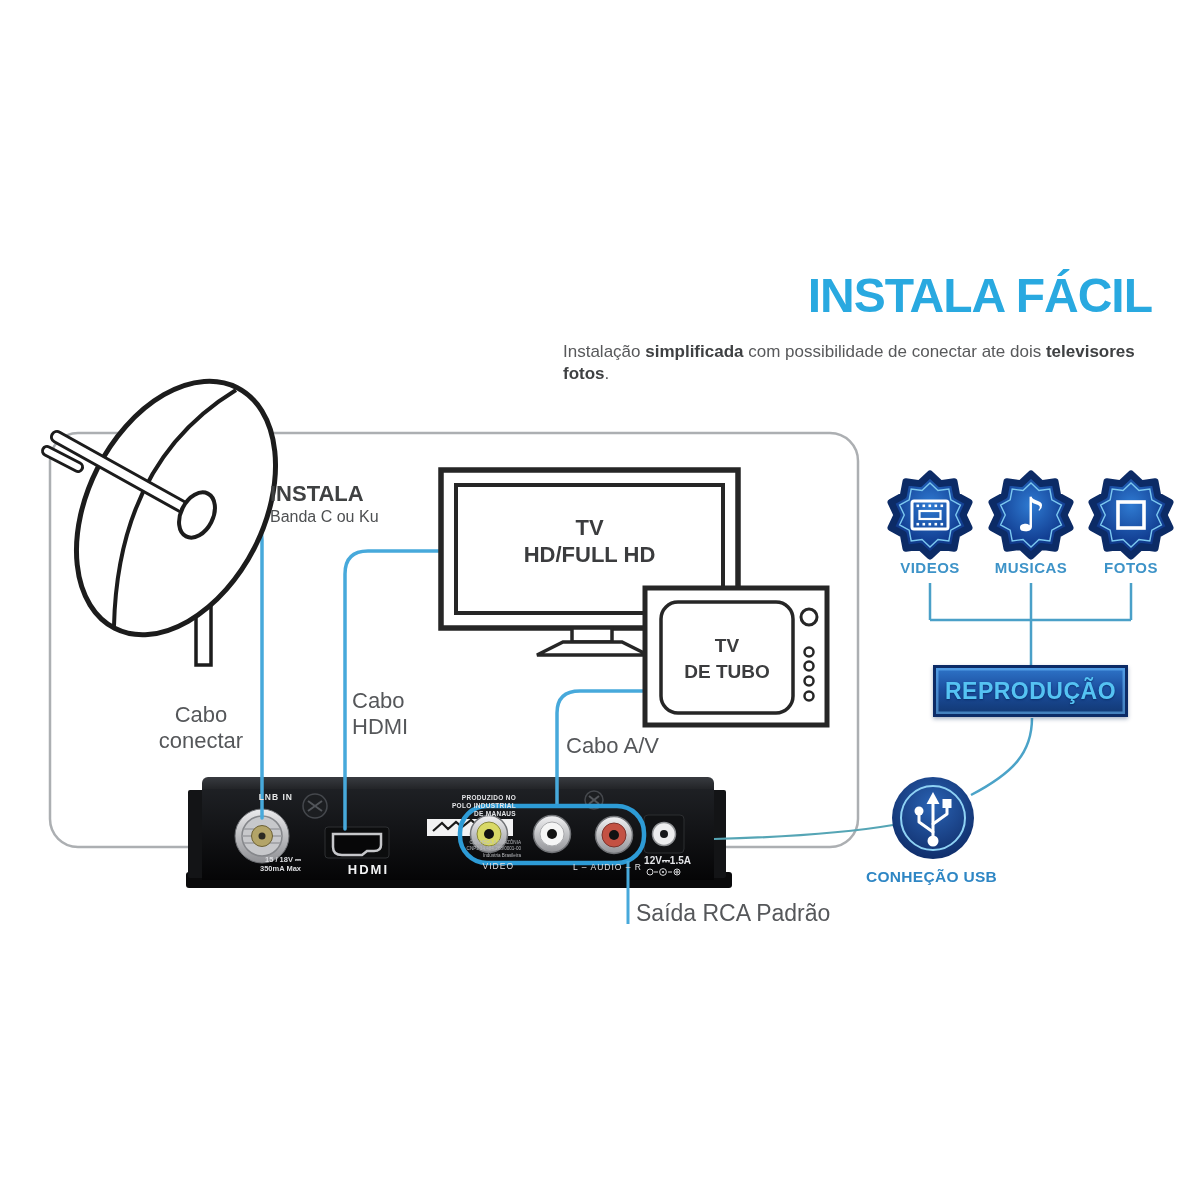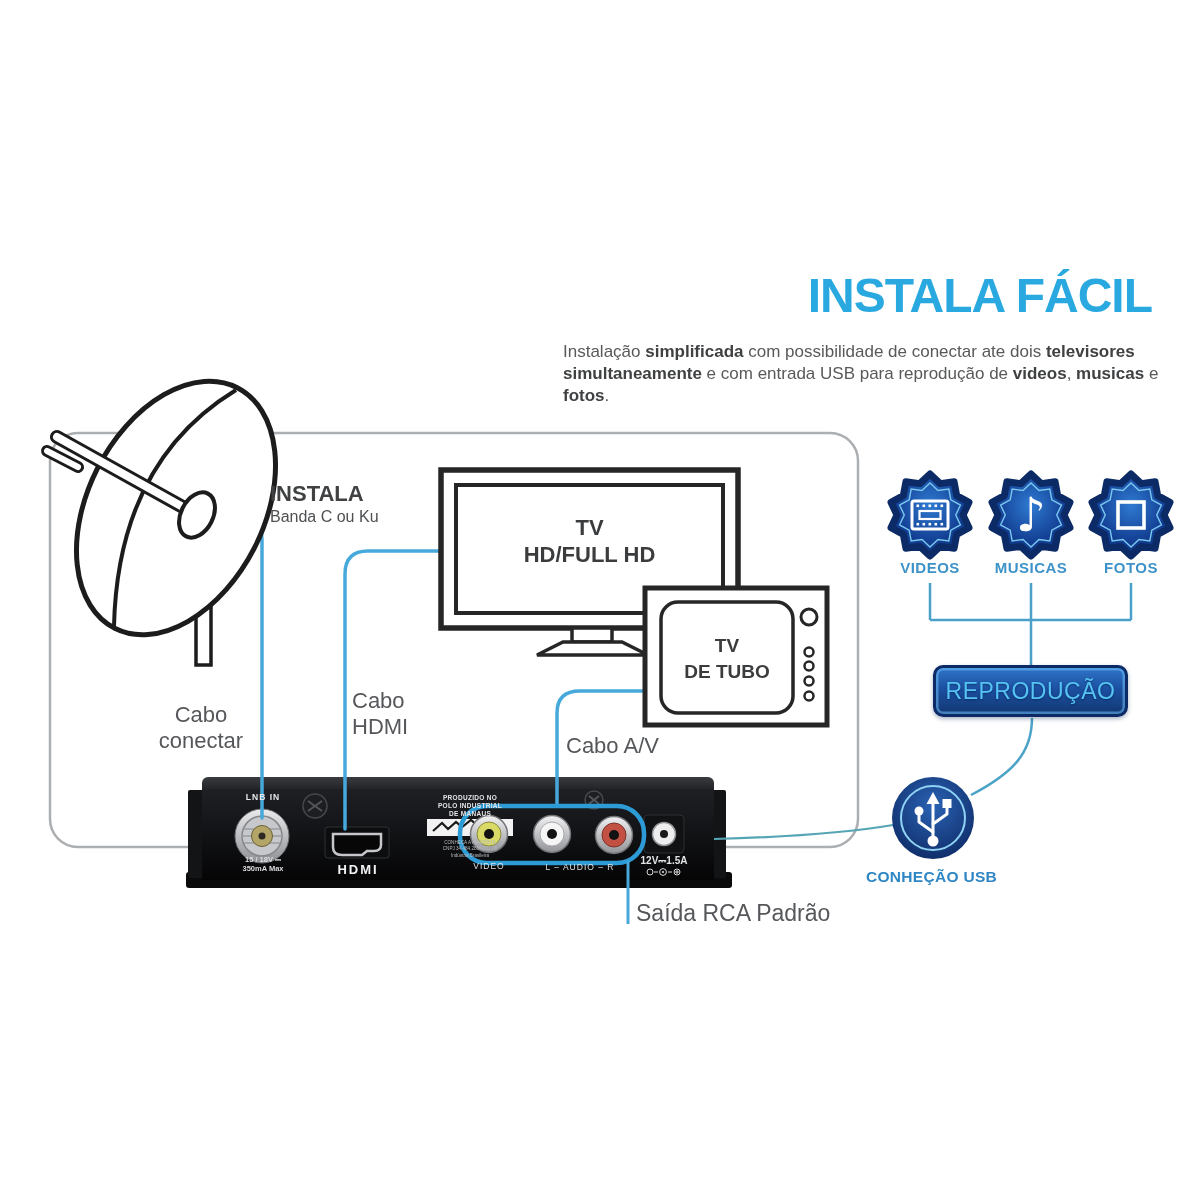--- a/index.html
+++ b/index.html
@@ -12,37 +12,37 @@
   .desc b{color:#3F4143;}
   .lbl{color:#55575A;}
   .antena-t{left:270px;top:481px;font-size:22px;font-weight:bold;color:#3F4142;}
   .antena-s{left:270px;top:508px;font-size:16px;color:#4E5052;}
   .cabo-coax{left:146px;top:702px;width:110px;text-align:center;font-size:22px;line-height:26px;}
   .cabo-hdmi{left:352px;top:688px;font-size:22px;line-height:26px;}
   .cabo-av{left:566px;top:733px;font-size:22px;}
   .saida{left:636px;top:900px;font-size:23px;}
   .tvhd-txt{left:456px;top:514px;width:267px;text-align:center;font-size:22px;font-weight:bold;line-height:27px;color:#3B3C3E;}
   .tvtubo-txt{left:661px;top:633px;width:132px;text-align:center;font-size:19px;font-weight:bold;line-height:26px;color:#3B3C3E;}
-  .rcv{position:absolute;z-index:3;text-align:center;}
+  .rcv{position:absolute;z-index:3;text-align:right;}
   .lnb-in{left:233px;top:792px;width:60px;font-size:8.5px;font-weight:bold;letter-spacing:1px;color:#e8e9ea;}
   .lnb-spec{left:225px;top:855px;width:76px;font-size:7.5px;font-weight:bold;line-height:9px;color:#dcdde0;}
   .hdmi-t{left:327px;top:862px;width:62px;font-size:13px;font-weight:bold;letter-spacing:2px;color:#f2f3f4;}
   .plate-main{left:424px;top:794px;width:92px;font-size:6.5px;font-weight:bold;line-height:8px;color:#e4e5e8;letter-spacing:.3px;}
   .plate-small{left:419px;top:840px;width:102px;font-size:4.6px;line-height:6.4px;color:#b9bbbf;}
   .video-l{left:464px;top:861px;width:50px;font-size:8.5px;letter-spacing:1px;color:#dfe0e3;}
   .audio-l{left:518px;top:862px;width:124px;font-size:8.5px;letter-spacing:1px;color:#dfe0e3;}
   .power-l{left:637px;top:855px;width:54px;font-size:10px;font-weight:bold;color:#e4e5e8;}
   .media-lbl{width:100px;top:559px;text-align:center;font-size:15px;font-weight:bold;letter-spacing:.5px;color:#3D93C8;}
   .ml-0{left:880px;} .ml-1{left:981px;} .ml-2{left:1081px;}
-  .play-btn{left:933px;top:665px;width:195px;height:52px;border-radius:10px;box-sizing:border-box;
+  .play-btn{left:933px;top:665px;width:195px;height:52px;border-radius:0;box-sizing:border-box;
     background:linear-gradient(180deg,#2E74C8 0%,#1B4E9E 48%,#123873 100%);
     border:3px solid #0C2B66;
     box-shadow:inset 0 0 0 2.5px rgba(110,190,250,.55), 0 2px 4px rgba(10,40,90,.35);
     display:flex;align-items:center;justify-content:center;
-    color:#55C3F3;font-size:23px;font-weight:normal;letter-spacing:.5px;
+    color:#55C3F3;font-size:23px;font-weight:bold;letter-spacing:.5px;
     text-shadow:0 1px 2px rgba(0,30,80,.6);cursor:pointer;}
   .usb-lbl{left:866px;top:868px;width:150px;text-align:left;font-size:15.5px;font-weight:bold;letter-spacing:.3px;color:#2E86C4;}
 </style>
 </head>
 <body>
 
 <div id="canvas">
 
 <svg id="diagram-svg" width="1200" height="1200" viewBox="0 0 1200 1200">
   <defs>
@@ -216,21 +216,20 @@
     <path d="M0,-26 L-6.5,-14 H6.5 Z" fill="#fff"></path>
     <circle cx="0" cy="23" r="5.5" fill="#fff"></circle>
     <circle cx="-14" cy="-7" r="4.5" fill="#fff"></circle>
     <rect x="9.5" y="-19" width="9" height="9" fill="#fff"></rect>
   </g>
 </svg>
 
 <div class="abs title">INSTALA FÁCIL</div>
 <div class="abs desc">
   <div><span>Instalação </span><b>simplificada</b><span> com possibilidade de conectar ate dois </span><b>televisores</b></div>
-  <div><b>simultaneamente</b><span> e com entrada USB para reprodução de </span><b>videos</b><span>, </span><b>musicas</b><span> e </span></div>
   <div><b>fotos</b><span>.</span></div>
 </div>
 
 <div class="abs antena-t">INSTALA</div>
 <div class="abs antena-s">Banda C ou Ku</div>
 <div class="abs lbl cabo-coax">
   <div>Cabo</div>
   <div>conectar</div>
 </div>
 <div class="abs lbl cabo-hdmi">

